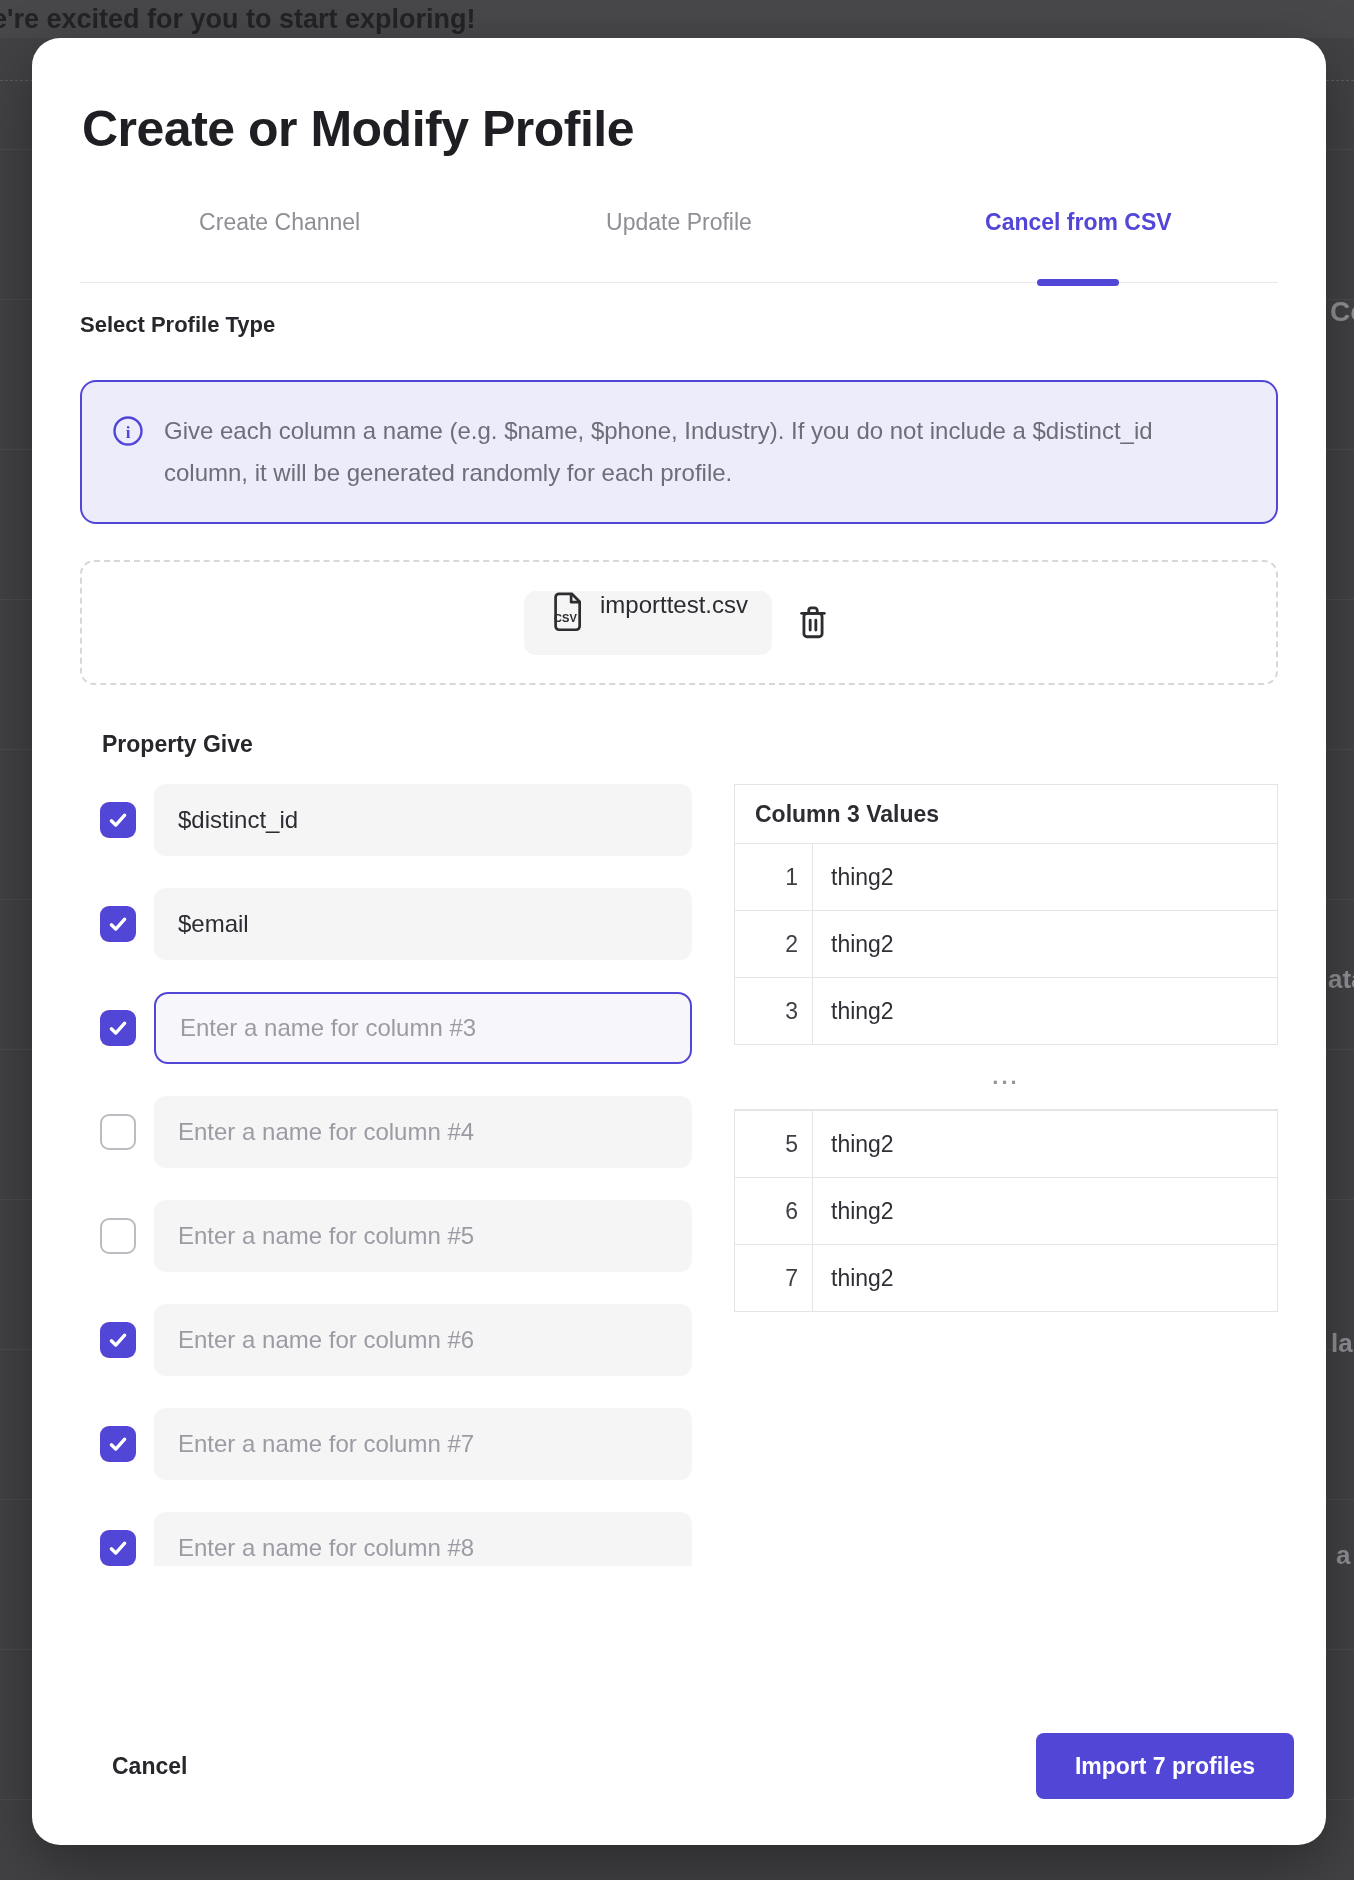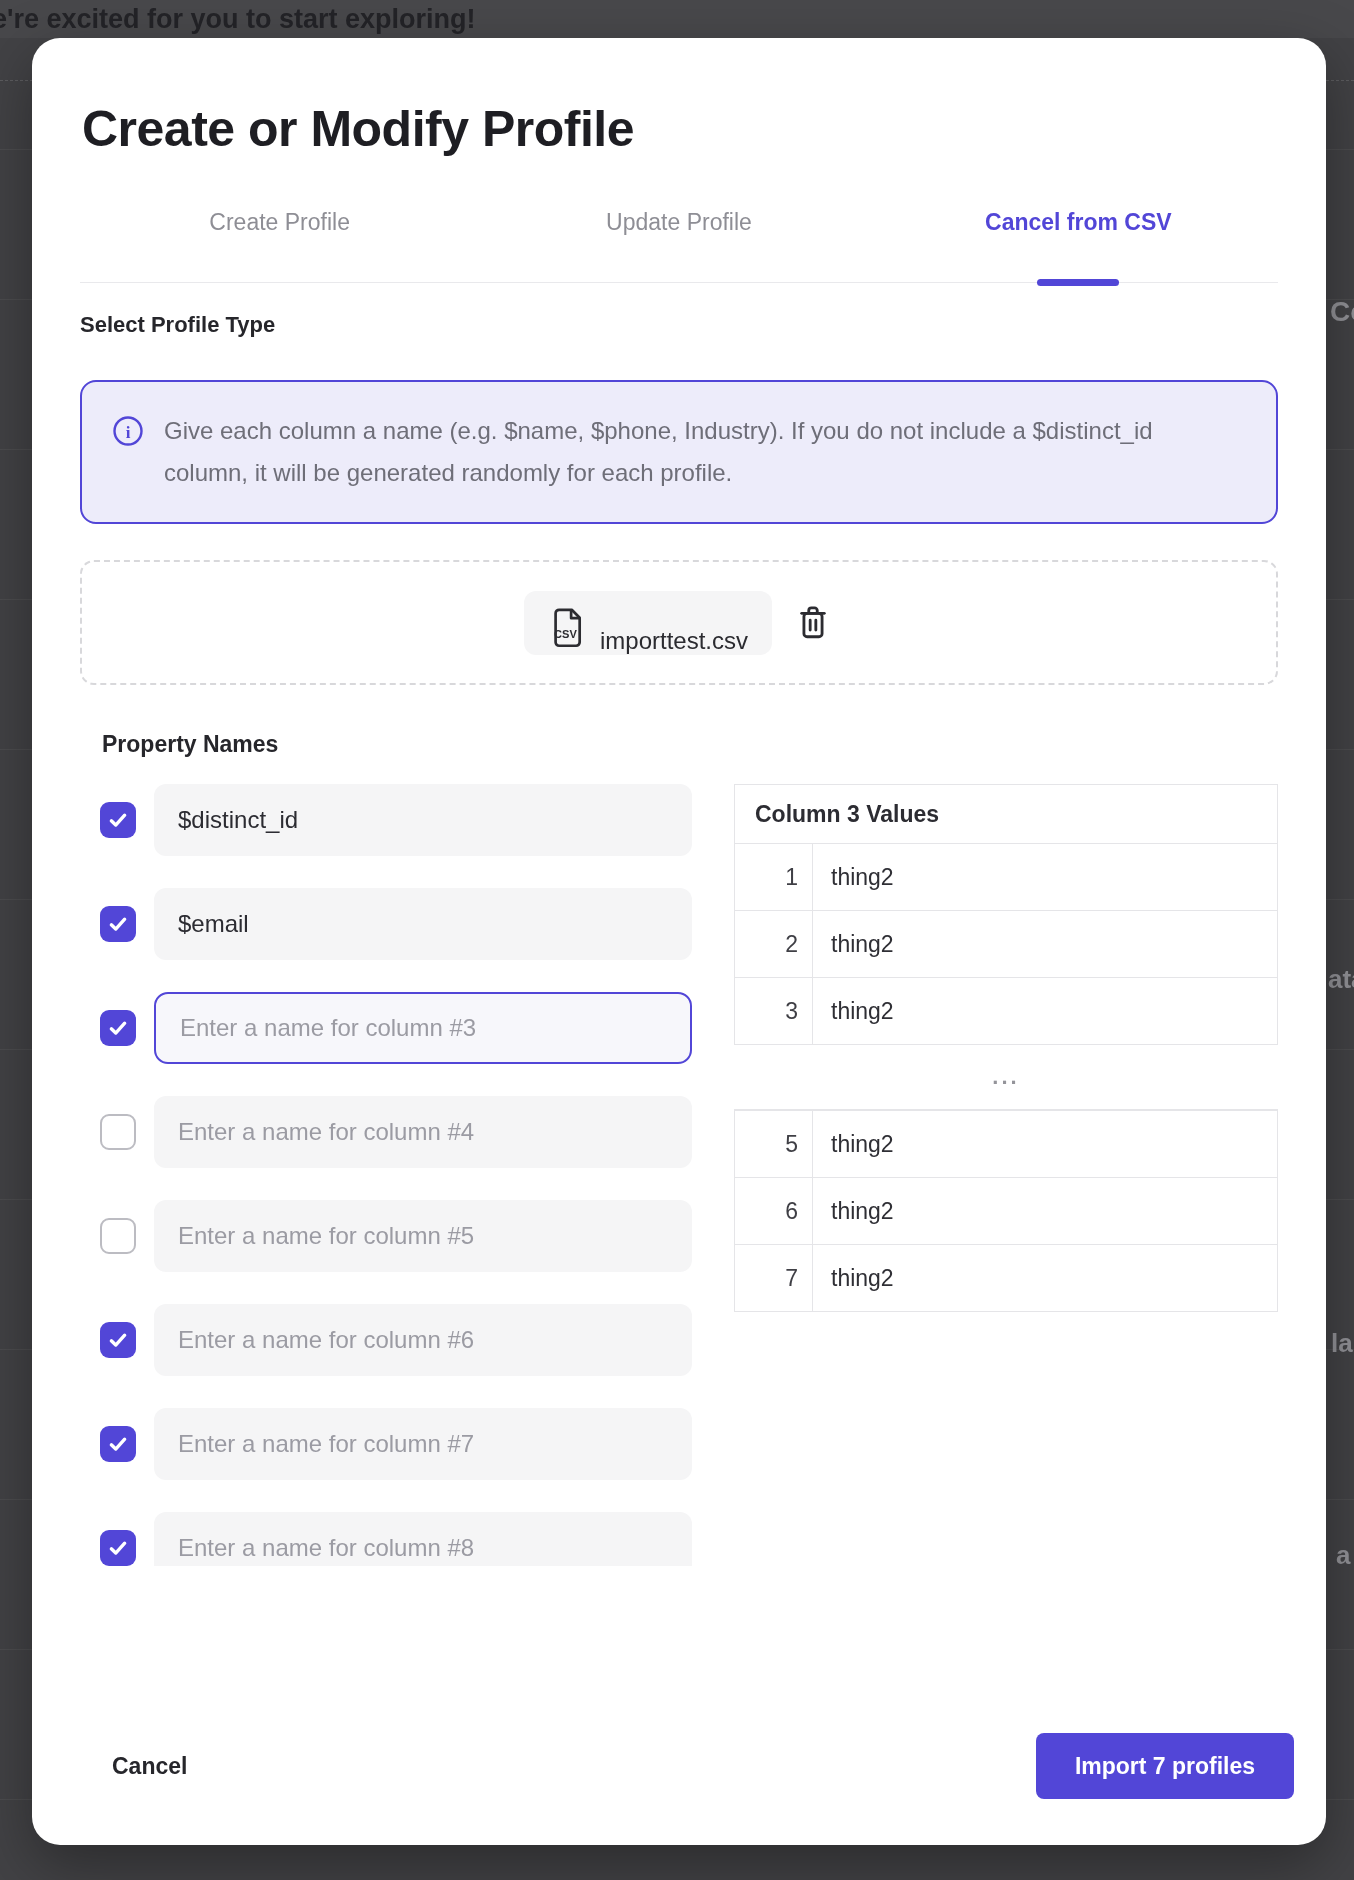--- a/index.html
+++ b/index.html
@@ -46,21 +46,21 @@
 
   
   .info-box{margin-top:42px;display:flex;gap:20px;align-items:flex-start;box-sizing:border-box;
     border:2px solid #5246d7;background:#edecfa;border-radius:16px;padding:28px 30px;}
   .info-icon{flex:none;margin-top:5px;}
   .info-text{margin:0;font-size:24px;line-height:42px;color:#6e6e78;max-width:990px;}
 
   
   .dropzone{margin-top:36px;height:125px;box-sizing:border-box;border:2px dashed #d8d8db;border-radius:14px;
     display:flex;align-items:center;justify-content:center;gap:20px;cursor:pointer;}
-  .file-chip{display:flex;align-items:flex-end;gap:14px;background:#f5f5f6;border-radius:12px;height:64px;padding:0 24px;
+  .file-chip{display:flex;align-items:flex-start;gap:14px;background:#f5f5f6;border-radius:12px;height:64px;padding:0 24px;
     font-size:24px;color:#2b2b30;}
   .trash-btn{background:none;border:none;padding:4px;cursor:pointer;line-height:0;}
 
   .prop-heading{margin:46px 0 0 22px;font-size:23px;font-weight:600;color:#26262b;}
 
   
   .columns{display:flex;justify-content:space-between;margin-top:26px;}
   .prop-list{width:612px;height:782px;overflow:hidden;padding-left:20px;box-sizing:border-box;}
   .prow{display:flex;align-items:center;margin-bottom:32px;}
   .pcheck{flex:none;width:36px;height:36px;border-radius:9px;margin-right:18px;box-sizing:border-box;
@@ -100,21 +100,21 @@
   <span class="frag f1">ata</span>
   <span class="frag f2">lal</span>
   <span class="frag f3">a</span>
 </div>
 
 <div class="modal">
 
   <h1 class="modal-title">Create or Modify Profile</h1>
 
   <div class="tabs">
-    <div class="tab">Create Profile</div>
+    <div class="tab">Create Channel</div>
     <div class="tab">Update Profile</div>
     <div class="tab active">
       <span>Cancel from CSV</span>
       <span class="tab-underline"></span>
     </div>
   </div>
 
   <div class="section-label">Select Profile Type</div>
 
 
@@ -144,21 +144,21 @@
         <svg width="34" height="38" viewBox="0 0 24 26">
           <path d="M4 6.2h16" fill="none" stroke="#2c2c31" stroke-width="2" stroke-linecap="round"></path>
           <path d="M9 6V4.2A1.9 1.9 0 0 1 10.9 2.3h2.2A1.9 1.9 0 0 1 15 4.2V6" fill="none" stroke="#2c2c31" stroke-width="2"></path>
           <rect x="5.6" y="6.2" width="12.8" height="16.5" rx="2.2" fill="none" stroke="#2c2c31" stroke-width="2"></rect>
           <path d="M10 11v7M14 11v7" fill="none" stroke="#2c2c31" stroke-width="2" stroke-linecap="round"></path>
         </svg>
       </span>
     </button>
   </div>
 
-  <div class="prop-heading">Property Names</div>
+  <div class="prop-heading">Property Give</div>
 
   <div class="columns">
     <div class="prop-list" id="prop-list">
         <div class="prow">
           <span class="pcheck on">
             <svg viewBox="0 0 18 18" width="24" height="24">
               <path d="M4 9.6l3.3 3.2L14 5.4" fill="none" stroke="#fff" stroke-width="2.5" stroke-linecap="round" stroke-linejoin="round"></path>
             </svg>
           </span>
           <input type="text" class="pinput" value="$distinct_id" style="">

